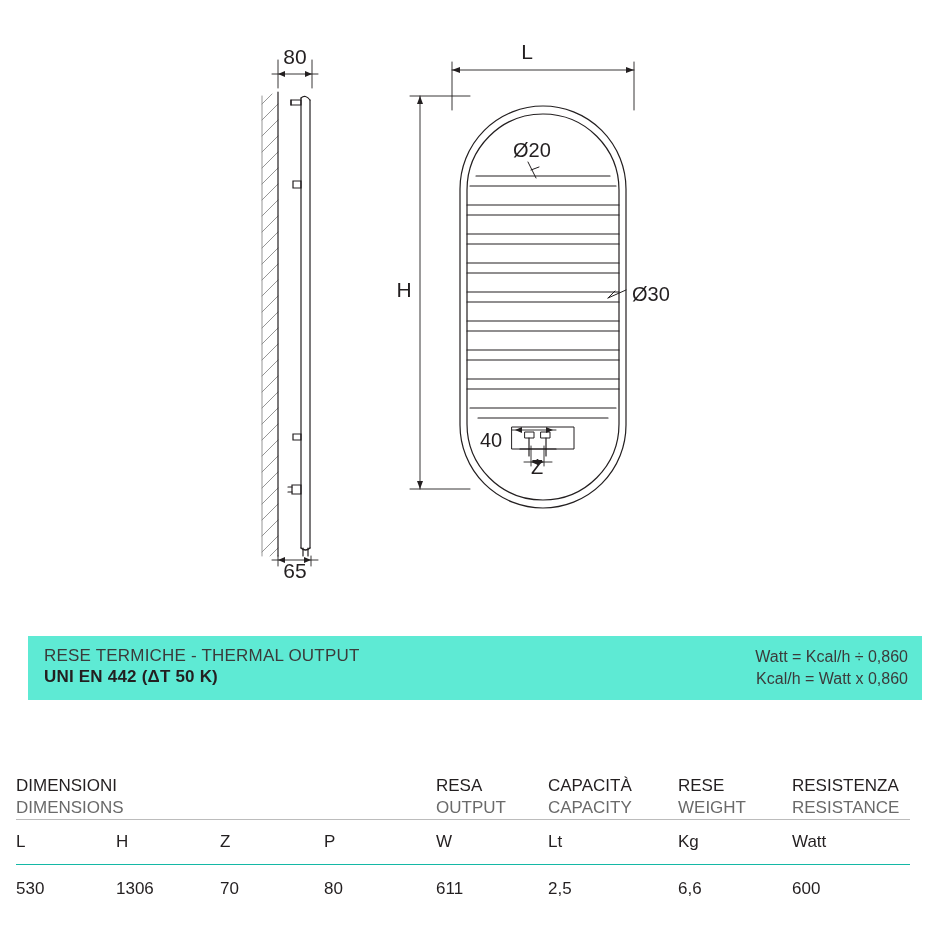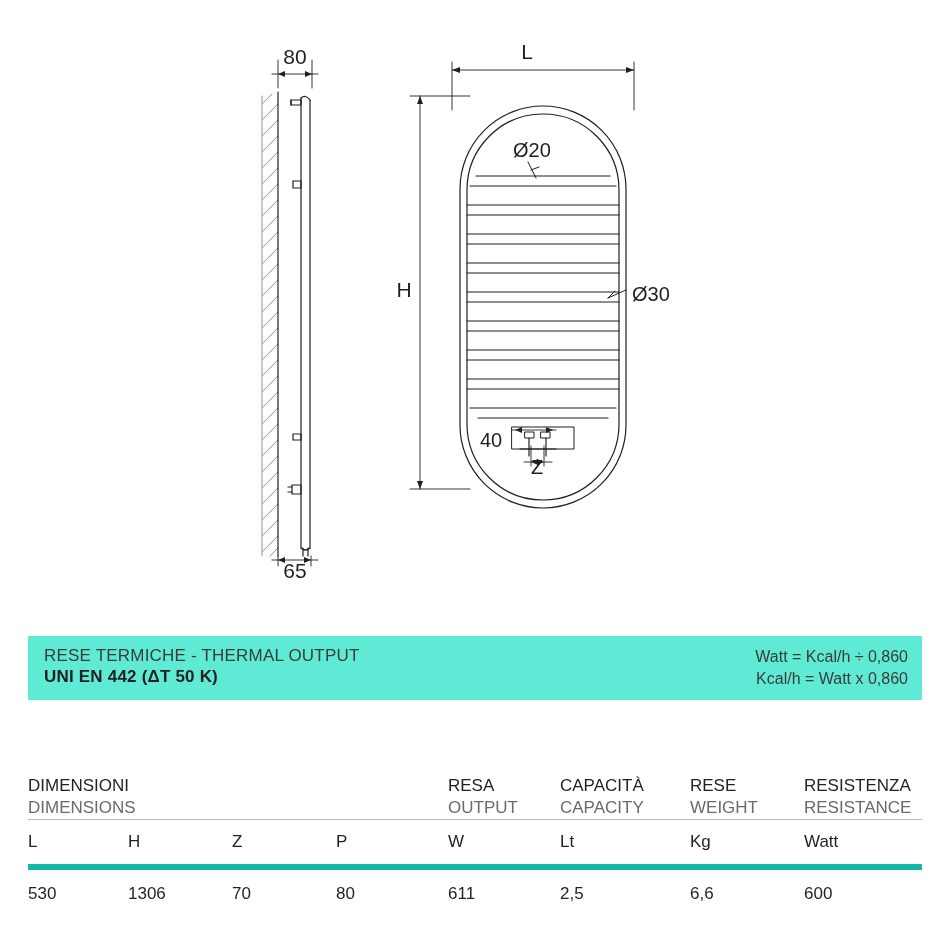--- a/index.html
+++ b/index.html
@@ -66,21 +66,21 @@
     top: 10px;
     text-align: right;
     font-size: 16px;
     color: #3b3b3b;
     line-height: 1.35;
   }
 
   
   .spec {
     position: absolute;
-    left: 28px;
+    left: 16px;
     top: 775px;
     width: 894px;
   }
   .spec table {
     border-collapse: collapse;
     width: 100%;
     table-layout: fixed;
   }
   .spec th, .spec td {
     text-align: left;
@@ -105,21 +105,21 @@
   .units-row td {
     font-size: 17px;
     color: #231f20;
     padding: 12px 0 12px 0;
     border-top: 1px solid #bcbcbc;
   }
   .values-row td {
     font-size: 17px;
     color: #231f20;
     padding: 14px 0 10px 0;
-    border-top: 6px solid #14b8a6;
+    border-top: 1px solid #14b8a6;
   }
   .c-l  { width: 100px; }
   .c-h  { width: 104px; }
   .c-z  { width: 104px; }
   .c-p  { width: 112px; }
   .c-w  { width: 112px; }
   .c-lt { width: 130px; }
   .c-kg { width: 114px; }
   .c-r  { width: auto; }
 

